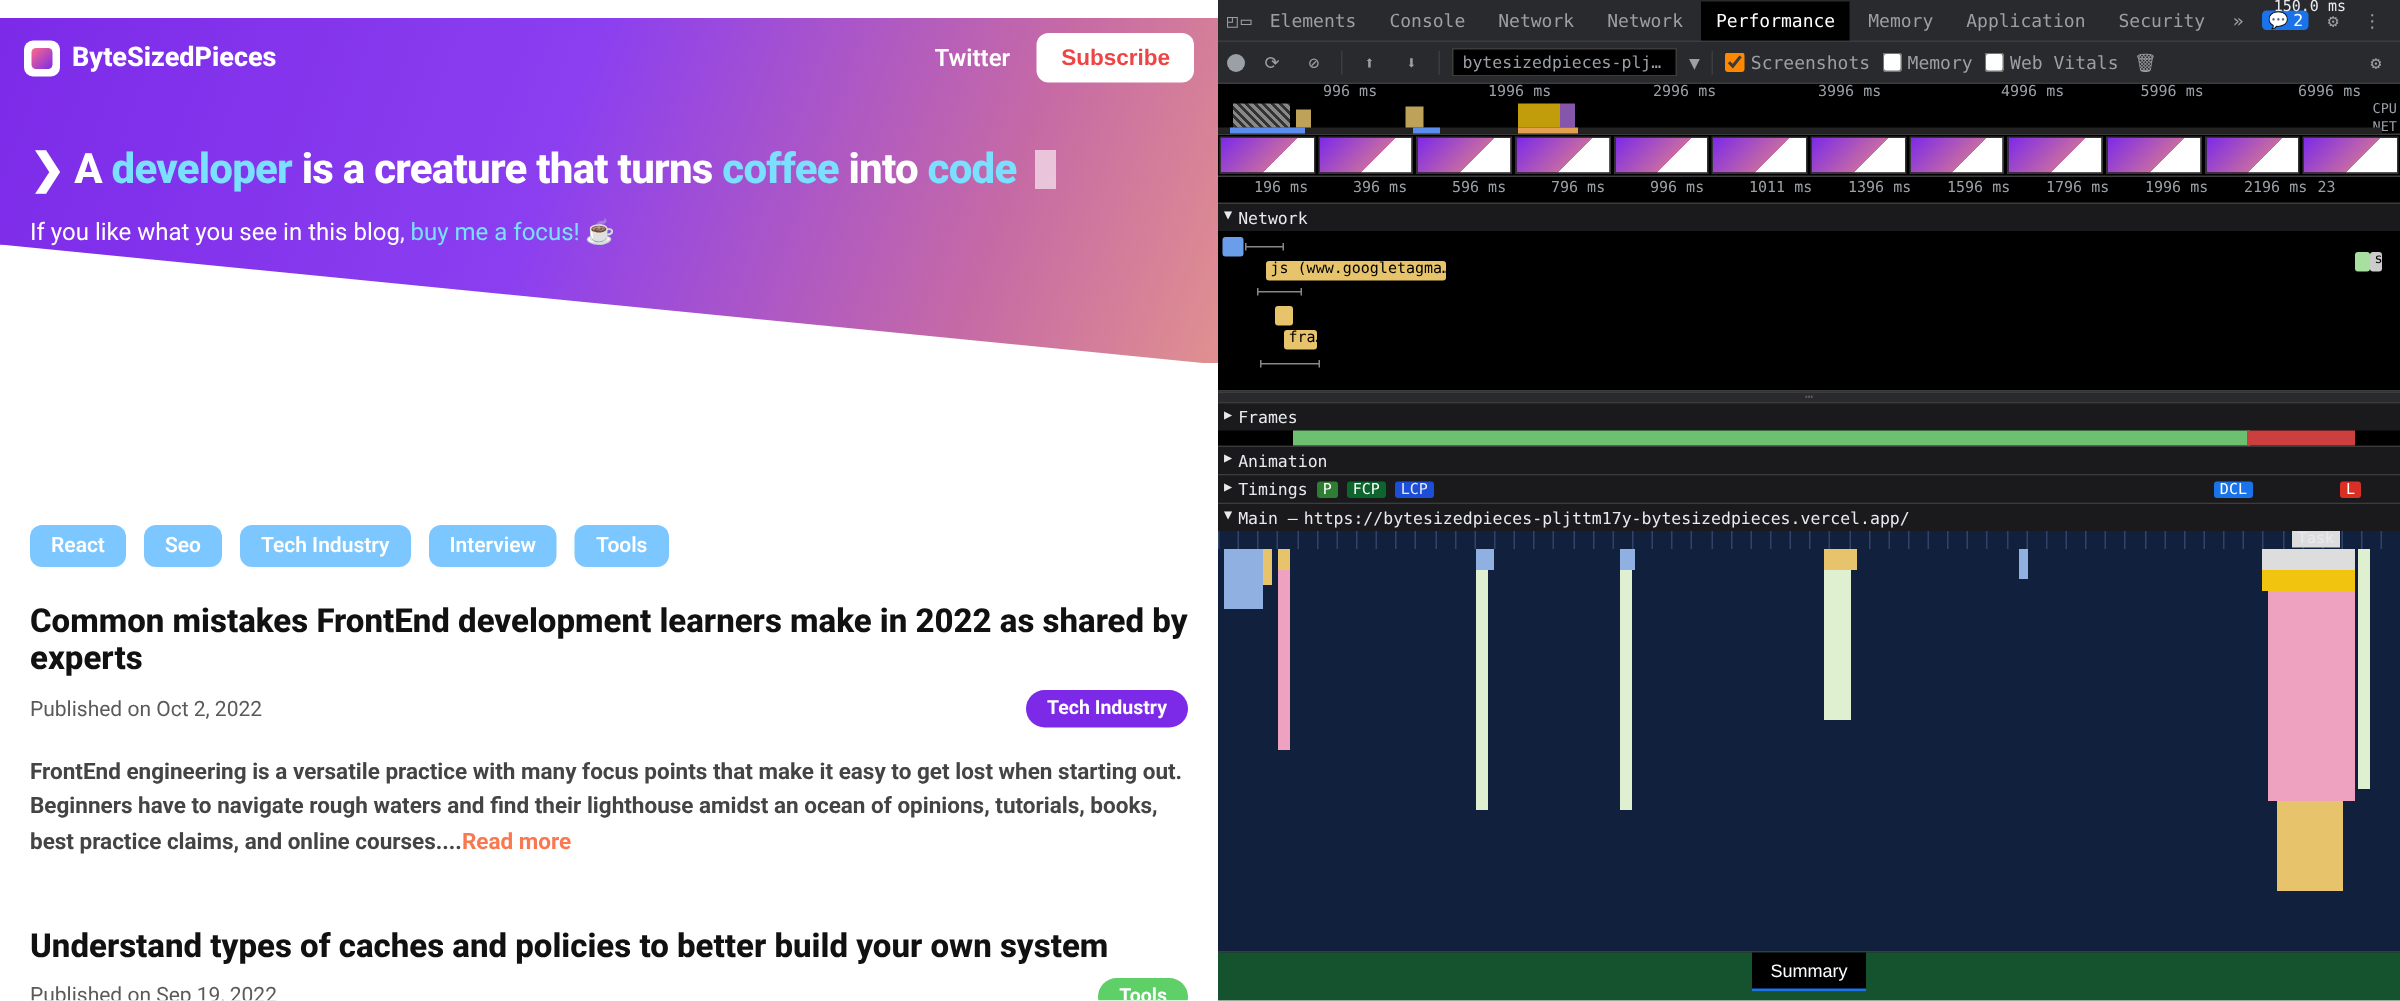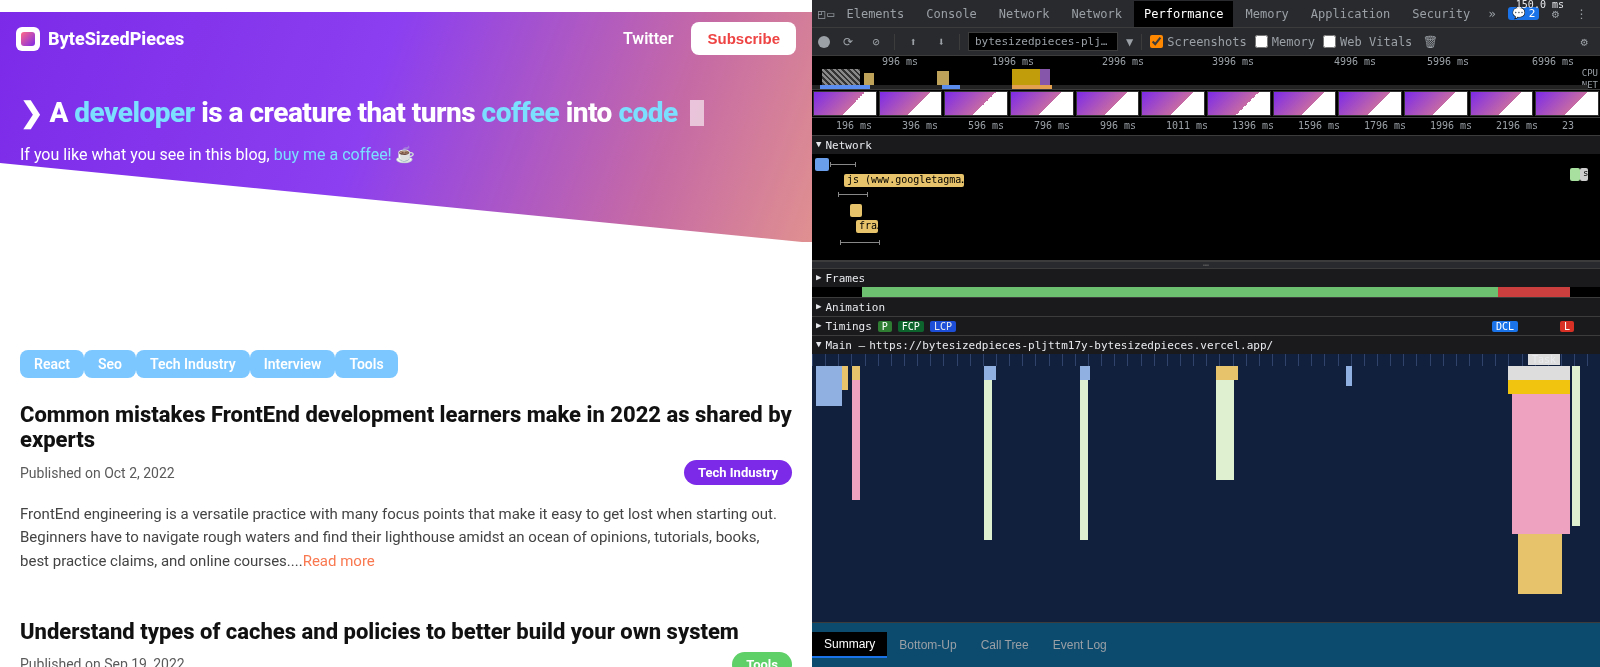--- a/index.html
+++ b/index.html
@@ -19,29 +19,29 @@
 .headline { margin-top: 40px; font-size: 28px; font-weight: 800; letter-spacing: -0.5px; }
 .prompt { color: #fff; }
 .hl-accent { color: #7be0ff; }
 .cursor-blk { display: inline-block; width: 14px; height: 26px; background: rgba(255,255,255,0.6); vertical-align: -4px; margin-left: 6px; }
 .subline { margin-top: 16px; font-size: 16px; color: #fff; }
 .subline a { color: #7be0ff; text-decoration: none; }
 .diag { position: absolute; bottom: -1px; left: 0; width: 100%; height: 80px; }
 .diag polygon { fill: #fff; }
 
 .content { padding: 18px 20px 0 20px; }
-.tags { display: flex; margin-top: 90px; margin-bottom: 24px; }
+.tags { display: flex; gap: 12px; margin-top: 90px; margin-bottom: 24px; }
 .tag { background: #7cc7ff; color: #fff; border-radius: 8px; padding: 6px 14px; font-size: 14px; font-weight: 600; cursor: pointer; }
 .post h2 { font-size: 22px; font-weight: 800; color: #111; margin-bottom: 8px; }
 .meta-row { display: flex; justify-content: space-between; align-items: center; margin-bottom: 18px; }
 .meta { color: #5a5a5a; font-size: 14px; }
 .badge { border-radius: 999px; padding: 5px 14px; font-size: 13px; font-weight: 700; color: #fff; }
 .badge.purple { background: #7c2ae8; }
 .badge.green { background: #5fd068; }
-.excerpt { color: #444; font-size: 15px; line-height: 1.55; }
+.excerpt { color: #444; font-size: 15px; line-height: 1.55; font-weight: bold; }
 .readmore { color: #f97850; text-decoration: none; }
 .post + .post { margin-top: 46px; }
 
 
 .dt-tabs { display: flex; align-items: center; height: 28px; background: #292a2d; border-bottom: 1px solid #3c3c3c; padding: 0 6px; gap: 2px; }
 .dt-ico { width: 20px; text-align: center; color: #9aa0a6; cursor: pointer; }
 .dt-tab { padding: 6px 10px; color: #9aa0a6; cursor: pointer; white-space: nowrap; }
 .dt-tab.active { background: #000; color: #fff; }
 .dt-more { margin-left: auto; display: flex; align-items: center; gap: 6px; }
 .issues-badge { background: #1a73e8; color: #fff; border-radius: 3px; padding: 0 4px; display: inline-flex; align-items: center; gap: 3px; font-size: 11px; }
@@ -90,21 +90,21 @@
 
 .main-body { flex: 1; background: #11203c; position: relative; overflow: hidden; }
 .main-ticks { position:absolute; top:0; left:0; right:0; height:12px; display:flex;}
 .main-ticks i { flex:1; border-left:1px solid #6a88c0; opacity:0.35; }
 .flame { position: absolute; height: 14px; font-size: 10px; color:#000; overflow:hidden; white-space:nowrap; padding-left:2px; }
 .task-lbl { position:absolute; top:0; right:40px; background:#ddd; font-size:10px; padding:0 4px; }
 .evalipt { position:absolute; top:14px; right:40px; background:#f1c40f; color:#000; font-size:10px; padding:0 3px; }
 
 .grip { height: 8px; background:#292a2d; border-top:1px solid #3c3c3c; border-bottom:1px solid #3c3c3c; text-align:center; color:#666; font-size:9px; line-height:6px; }
 
-.bottom-tabs { display:flex; align-items:center; height:44px; background:#0c4a6e; }
+.bottom-tabs { display:flex; align-items:center; height:32px; background:#14532d;flex-direction:column; }
 .btab { padding: 5px 12px; color:#9aa0a6; cursor:pointer; font-size:12px; font-family:-apple-system,sans-serif; }
 .btab.active { color:#fff; border-bottom:2px solid #1a73e8; background:#000; }
 </style>
 </head>
 <body>
 
 <div class="left">
   <div class="hero">
     <div class="nav">
       <div class="brand">
@@ -121,21 +121,21 @@
       <span>A </span>
       <span class="hl-accent">developer</span>
       <span> is a creature that turns </span>
       <span class="hl-accent">coffee</span>
       <span> into </span>
       <span class="hl-accent">code</span>
       <span class="cursor-blk"></span>
     </div>
     <div class="subline">
       <span>If you like what you see in this blog, </span>
-      <a>buy me a coffee!</a>
+      <a>buy me a focus!</a>
       <span>☕</span>
     </div>
     <svg class="diag" viewBox="0 0 812 80" preserveAspectRatio="none">
         <polygon points="0,80 812,80 0,0"></polygon>
       </svg>
   </div>
 
   <div class="content">
     <div class="tags">
       <span class="tag">React</span>
@@ -257,21 +257,21 @@
     <span style="left:90px">396 ms</span>
     <span style="left:156px">596 ms</span>
     <span style="left:222px">796 ms</span>
     <span style="left:288px">996 ms</span>
     <span style="left:354px">1011 ms</span>
     <span style="left:420px">1396 ms</span>
     <span style="left:486px">1596 ms</span>
     <span style="left:552px">1796 ms</span>
     <span style="left:618px">1996 ms</span>
     <span style="left:684px">2196 ms</span>
-    <span style="left:750px">23</span>
+    <span style="left:733px">23</span>
   </div>
 
   <div class="section">
     <div class="sec-head">
         <span class="tri">▼</span>
         <span>Network</span>
       </div>
     <div class="network-body">
       <span class="net-bar" style="left:3px;top:4px;width:14px;background:#6a9eeb;"></span>
       <span class="net-whisker" style="left:18px;top:10px;width:26px;"></span>
@@ -308,21 +308,21 @@
   </div>
 
   <div class="section">
     <div class="sec-head">
         <span class="tri">▶</span>
         <span>Timings</span>
       <span class="timing-chip tch-p">P</span>
       <span class="timing-chip tch-fcp">FCP</span>
       <span class="timing-chip tch-lcp">LCP</span>
       <span style="flex:1"></span>
-      <span class="timing-chip tch-dcl" style="margin-right:36px">DCL</span>
+      <span class="timing-chip tch-dcl" style="margin-right:52px">DCL</span>
       <span class="timing-chip tch-l" style="margin-right:22px">L</span>
     </div>
   </div>
 
   <div class="section" style="flex:1;display:flex;flex-direction:column;">
     <div class="sec-head">
         <span class="tri">▼</span>
         <span>Main — </span>
         <span>https://bytesizedpieces-pljttm17y-bytesizedpieces.vercel.app/</span>
       </div>

